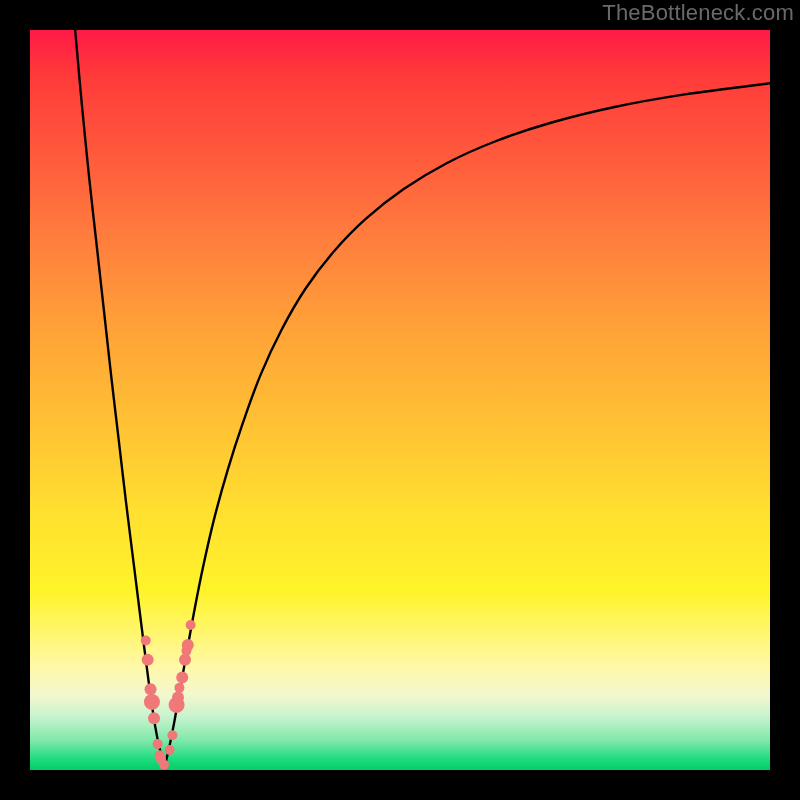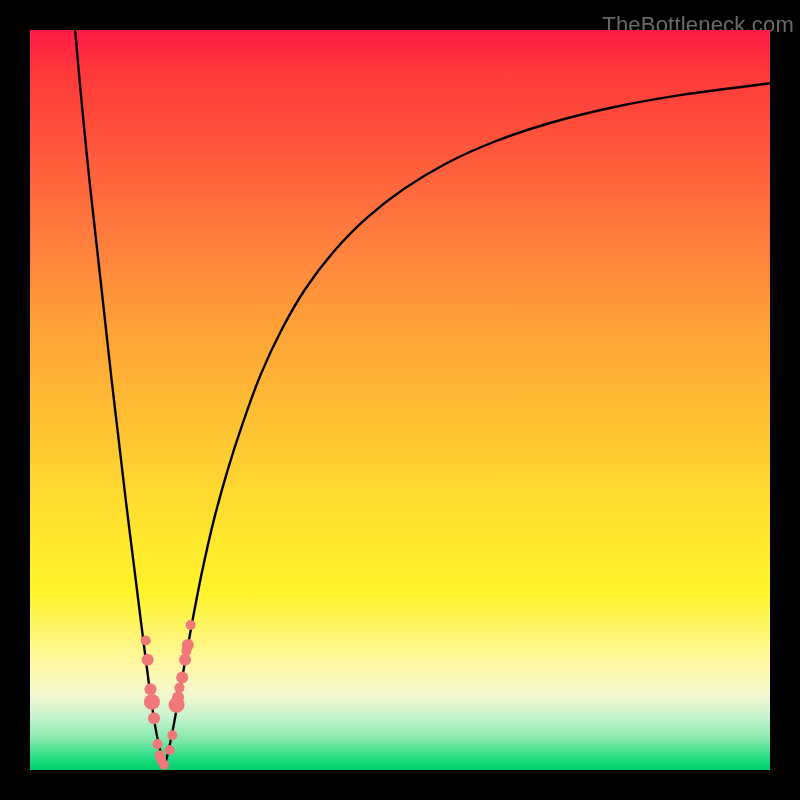--- a/index.html
+++ b/index.html
@@ -44,21 +44,21 @@
   }
   .svg-layer {
     position: absolute;
     left: 0;
     top: 0;
     width: 740px;
     height: 740px;
   }
   .watermark {
     position: absolute;
-    top: 12px;
+    top: 0;
     right: 6px;
     font-size: 22px;
     font-weight: 500;
     color: #6a6a6a;
     letter-spacing: 0.2px;
     user-select: none;
   }
 </style>
 </head>
 <body>

